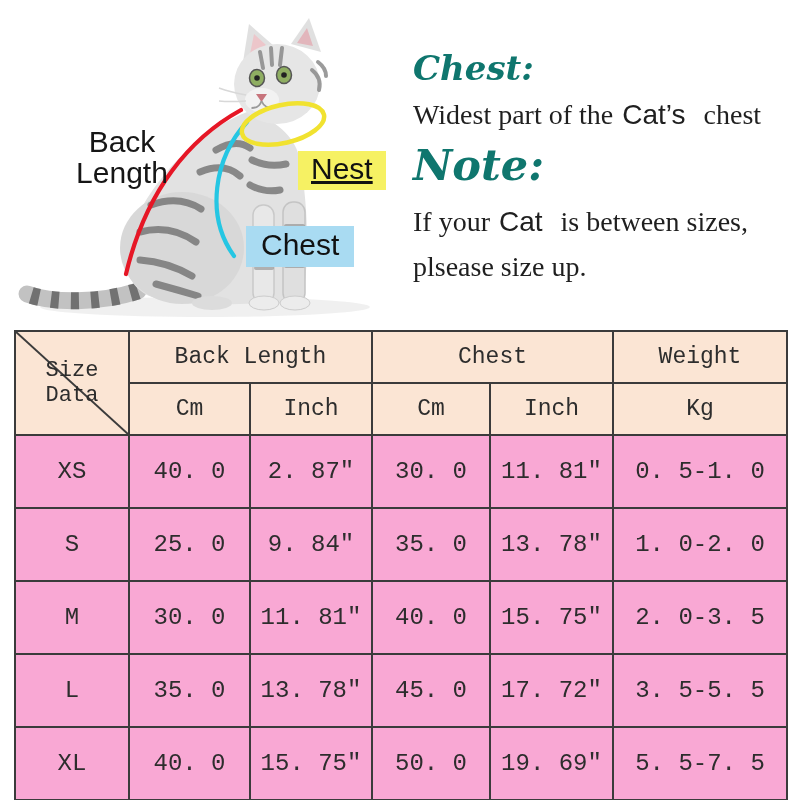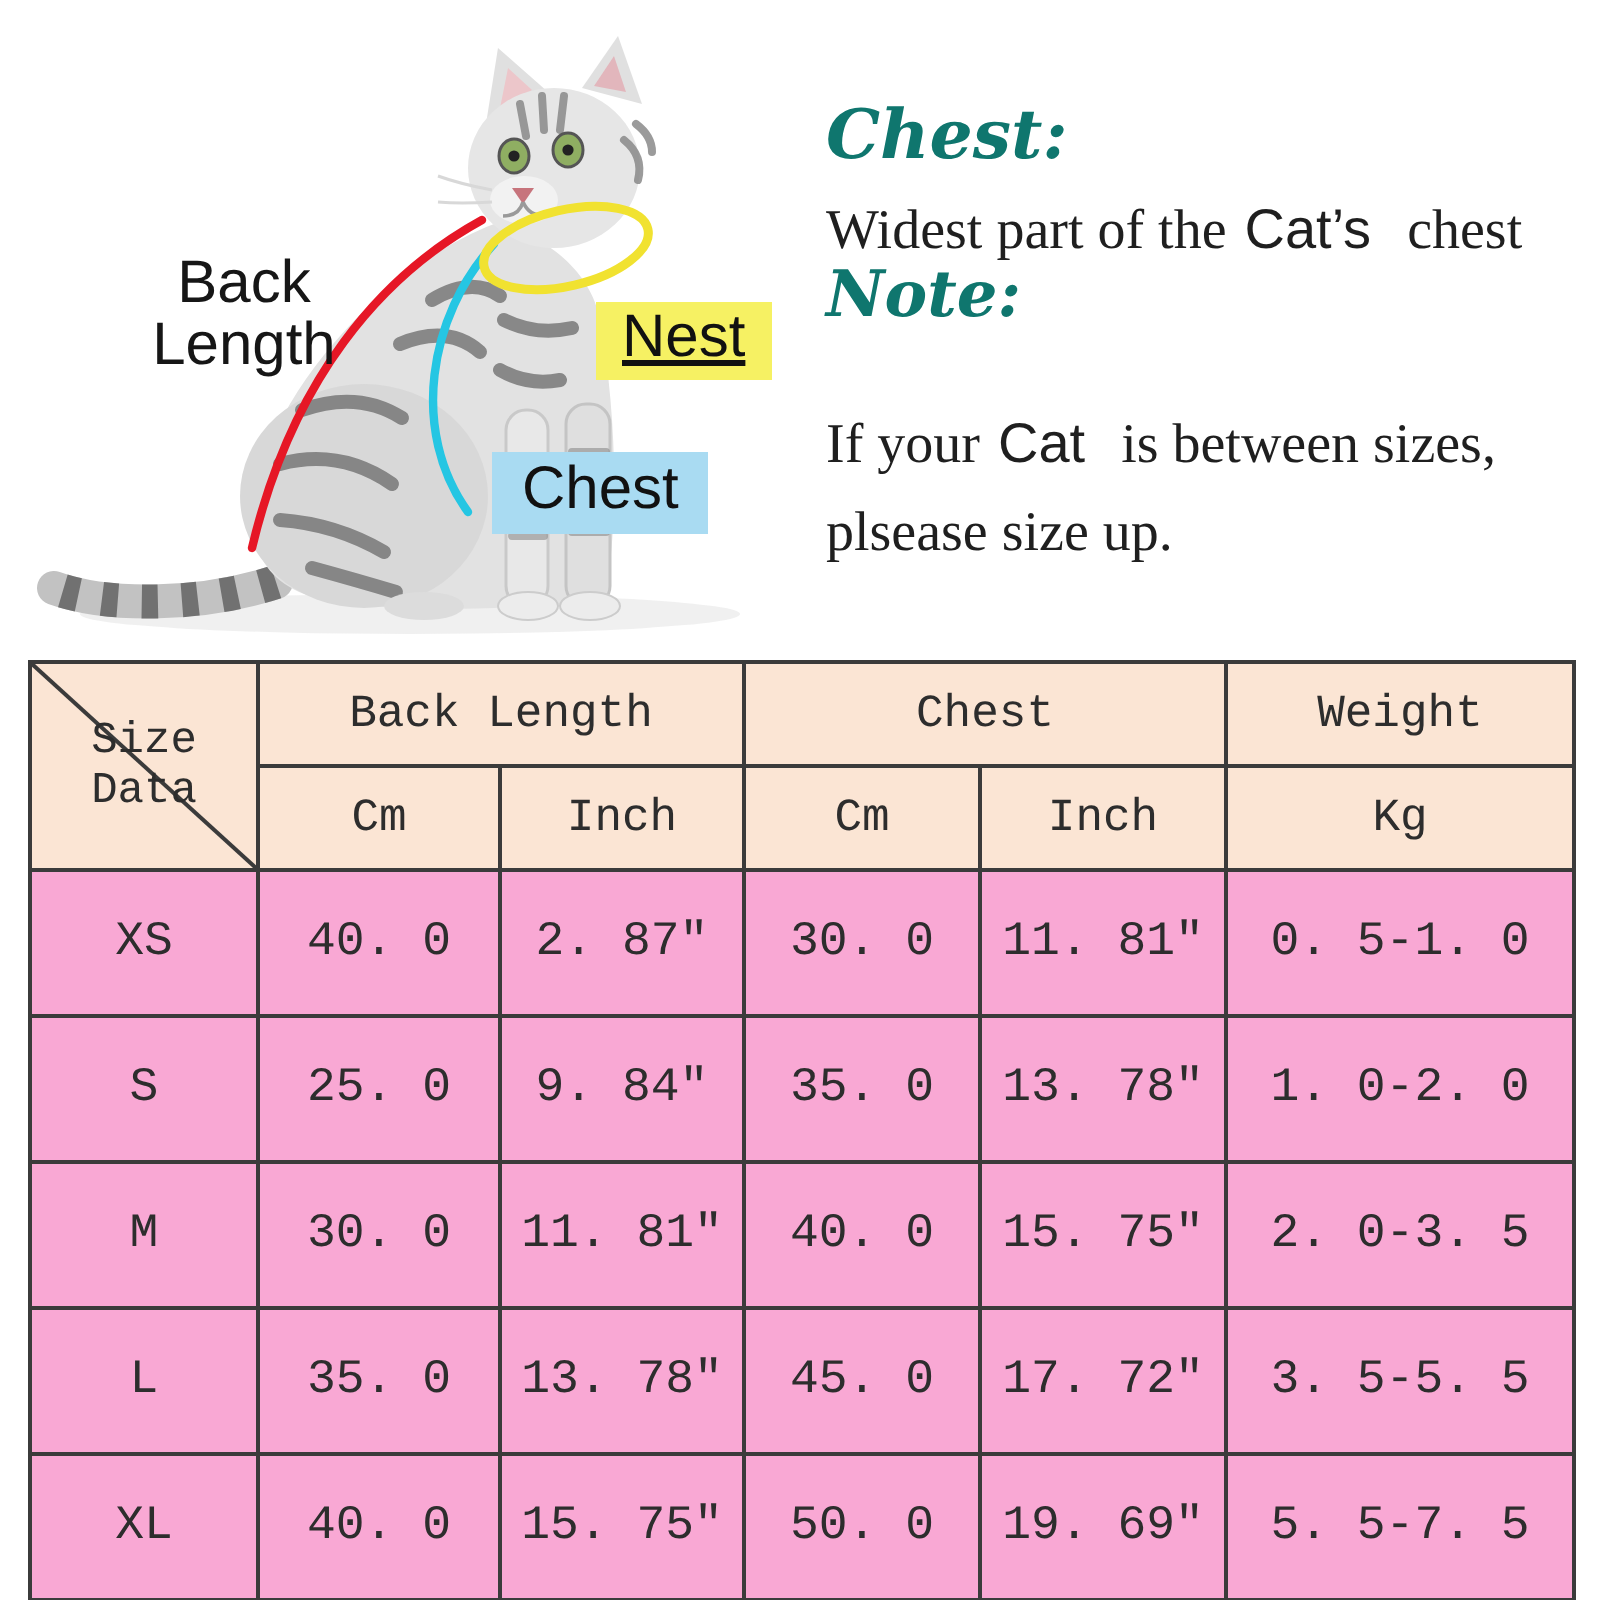--- a/index.html
+++ b/index.html
@@ -25,21 +25,21 @@
   
   .info-panel{position:absolute;left:413px;top:0;width:387px;height:330px;}
   .info-panel > div{position:absolute;left:0;white-space:nowrap;}
   .serif{font-family:"Liberation Serif",serif;}
   .heading{
     font-family:"DejaVu Serif","Liberation Serif",serif;
     font-weight:bold;font-style:italic;color:#0f766e;
   }
   .chest-heading{top:48px;font-size:34px;}
   .chest-description{top:99px;font-size:28px;color:#1f1f1f;}
-  .note-heading{top:128px;font-size:32px;}
+  .note-heading{top:140px;font-size:43px;}
   .note-line-1{top:206px;font-size:28px;color:#1f1f1f;}
   .note-line-2{top:251px;font-size:28px;color:#1f1f1f;}
   .catword{font-family:"Liberation Sans",sans-serif;margin:0 9px;}
   .sufword{margin-left:9px;}
   
   .size-table{position:absolute;left:14px;top:330px;}
   table{border-collapse:collapse;table-layout:fixed;}
   td,th{
     border:2px solid #3b3b3b;text-align:center;vertical-align:middle;
     font-family:"Liberation Mono","DejaVu Sans Mono",monospace;

